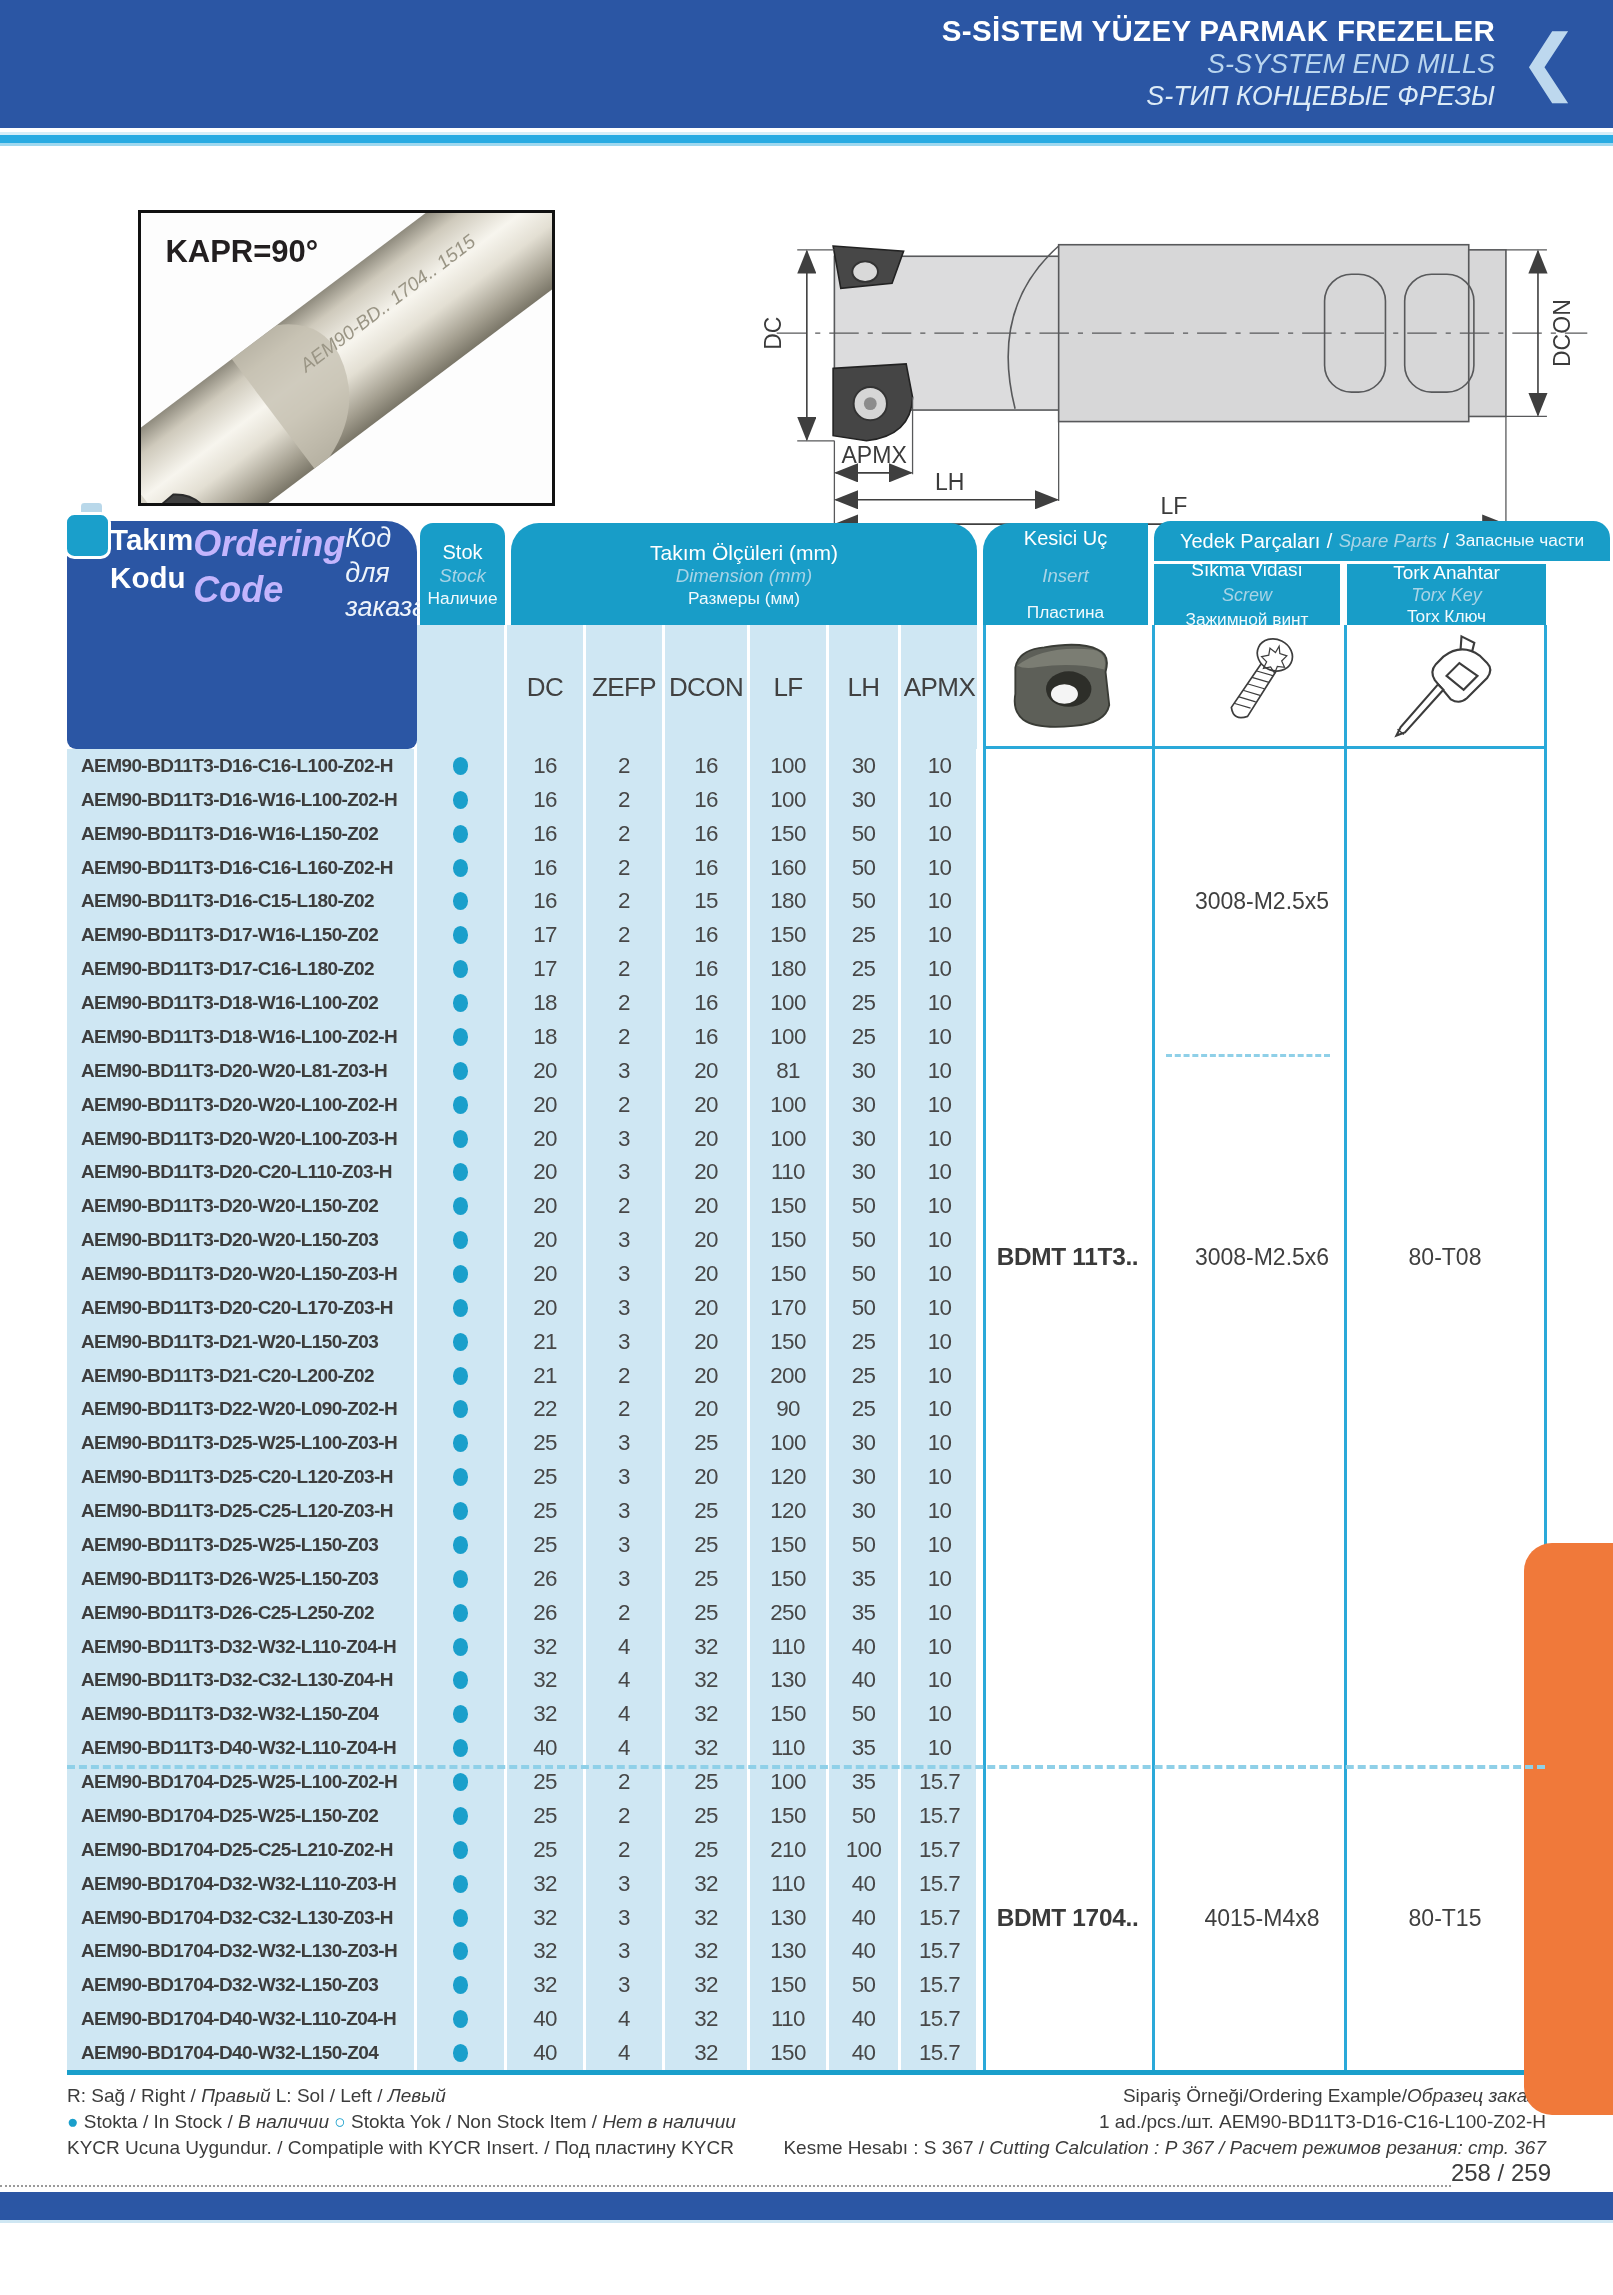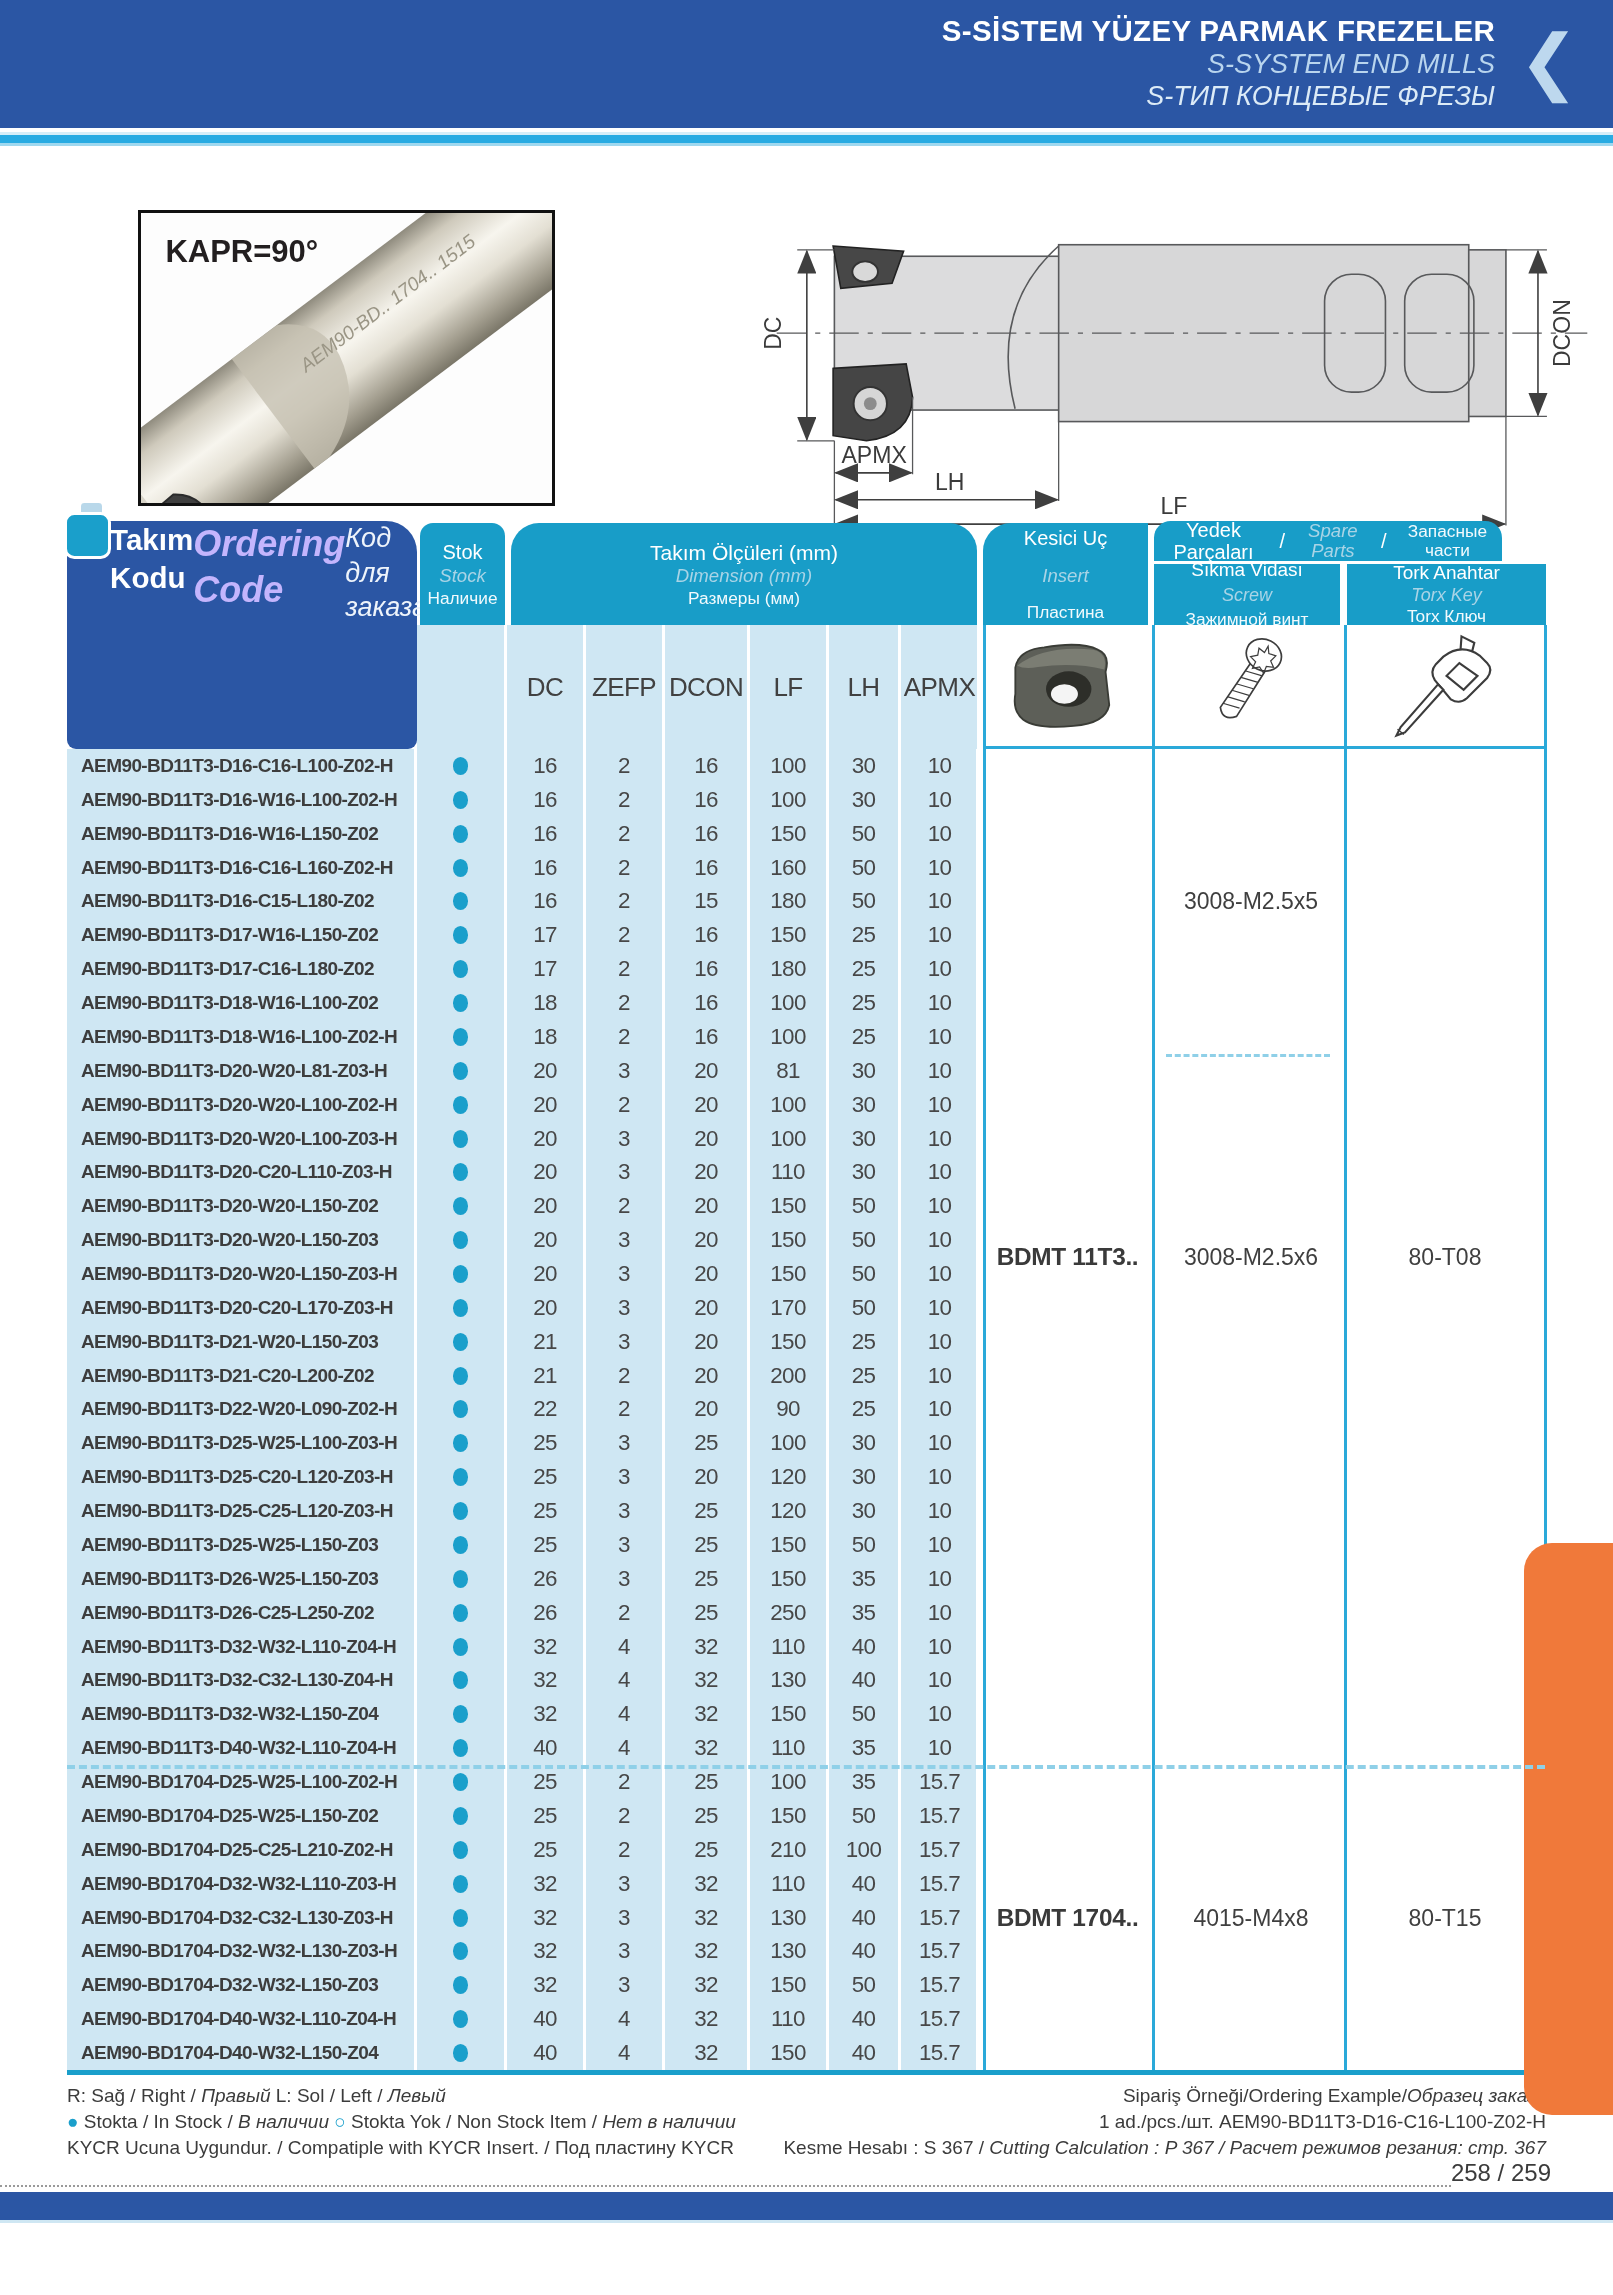--- a/index.html
+++ b/index.html
@@ -42,21 +42,21 @@
   .hc-tr{font-size:20px;color:#ffffff;}
   .hc-en{font-size:18.6px;font-style:italic;color:#a9d4e6;}
   .hc-ru{font-size:17.3px;color:#f2fafd;}
   .stok-cell{left:420px;top:523px;width:85px;height:103px;border-radius:13px 13px 0 0;
              display:flex;flex-direction:column;justify-content:center;gap:2.6px;}
   .dim-cell{left:511px;top:523px;width:466px;height:103px;border-radius:28px 28px 0 0;
             display:flex;flex-direction:column;justify-content:center;gap:2.6px;}
   .dim-cell .hc-tr{font-size:21px;}
   .insert-cell{left:983px;top:523px;width:165px;height:103px;border-radius:28px 0 0 0;
                display:flex;flex-direction:column;justify-content:center;gap:17px;}
-  .yedek-band{left:1154px;top:521px;width:348px;height:40px;border-radius:16.7px 16.7px 0 0;
+  .yedek-band{left:1154px;top:521px;width:456px;height:40px;border-radius:16.7px 16.7px 0 0;
               display:flex;align-items:center;justify-content:center;font-size:19px;}
   .yedek-band .sep{padding:0 6.4px;}
   .screw-cell{left:1154px;top:564px;width:186px;height:61px;
               display:flex;flex-direction:column;justify-content:center;gap:5px;}
   .torx-cell{left:1347px;top:564px;width:199px;height:61px;
              display:flex;flex-direction:column;justify-content:center;gap:1.3px;}
   .screw-cell .hc-tr,.torx-cell .hc-tr{font-size:19px;}
   .screw-cell .hc-en,.torx-cell .hc-en{font-size:18px;}
   .screw-cell .hc-ru,.torx-cell .hc-ru{font-size:17.3px;}
 
@@ -68,21 +68,21 @@
   .subhead .sh:last-child{border-right:none;}
 
   
   .right-zone{position:absolute;left:983px;top:625px;width:563px;height:1445px;background:#fff;}
   .rz-vline{position:absolute;top:0;bottom:0;width:2.6px;background:#2aa9d9;}
   .rz-hline{position:absolute;left:0;width:563px;height:2.6px;background:#2aa9d9;top:121px;}
   .img-cell{position:absolute;top:0;height:121px;display:flex;align-items:center;justify-content:center;}
   .span-label{position:absolute;text-align:center;transform:translateY(-50%);font-size:23px;color:#3f3f3f;}
   .span-label.bold{font-weight:bold;font-size:24.4px;color:#3a3a3a;letter-spacing:-0.3px;}
   .col-insert{left:0;width:169px;}
-  .col-screw{left:172px;width:192px;}
+  .col-screw{left:183px;width:192px;}
   .col-torx{left:361px;width:202px;}
   .screw-divider{position:absolute;left:183px;width:164px;border-top:3.8px dashed #8fd0e8;}
 
   
   .tbody{position:absolute;left:67px;top:749px;width:909px;height:1321px;background:#cfe7f3;
          display:grid;grid-auto-rows:1fr;}
   .tr{display:grid;grid-template-columns:350px 90px 79px 79px 85px 79px 72px 77px;height:100%;}
   .td{display:flex;align-items:center;justify-content:center;border-right:3.2px solid #fff;box-sizing:border-box;
       font-size:22.4px;color:#474747;letter-spacing:-0.6px;}
   .td.code{justify-content:flex-start;padding-left:14px;font-size:19px;font-weight:bold;color:#3d3d3d;

